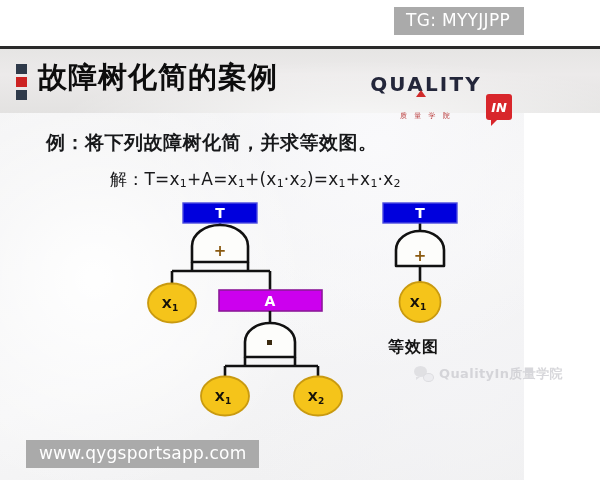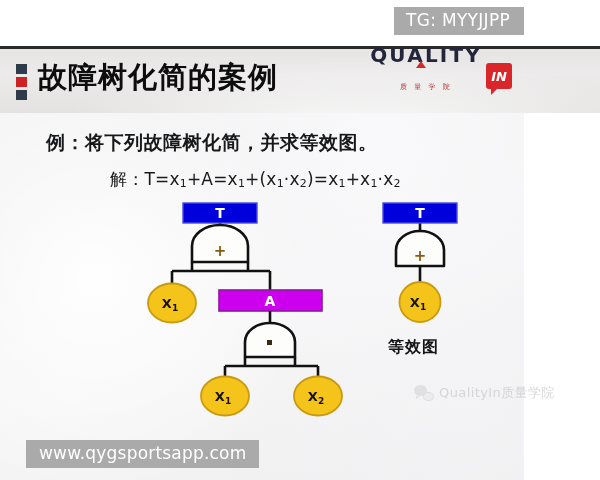--- a/index.html
+++ b/index.html
@@ -74,23 +74,23 @@
     font-weight: bold;
     color: #0d0d0d;
     letter-spacing: 1px;
     line-height: 1.1;
     white-space: nowrap;
   }
 
   
   .logo {
     position: absolute;
-    right: 12px; top: 45px;
+    right: 12px; top: 74px;
     display: flex;
-    align-items: center;
+    align-items: flex-end;
   }
   .logo-left { position: relative; padding-right: 4px; }
   .logo-word {
     font-size: 20px;
     font-weight: bold;
     letter-spacing: 2.2px;
     color: #23263a;
     line-height: 1;
     font-family: "DejaVu Sans", "Liberation Sans", sans-serif;
   }
@@ -191,24 +191,25 @@
     font-size: 16px;
     font-weight: bold;
     color: #131313;
     letter-spacing: 1px;
     white-space: nowrap;
   }
 
   
   .wechat-wm {
     position: absolute;
-    left: 414px; top: 384px;
+    left: 414px; top: 365px;
     display: flex;
     align-items: center;
     opacity: 0.72;
+    font-weight: bold;
   }
   .wechat-icon {
     position: relative;
     width: 20px; height: 16px;
     margin-right: 5px;
   }
   .wechat-icon .b1 {
     position: absolute;
     left: 0; top: 0;
     width: 13px; height: 11px;

